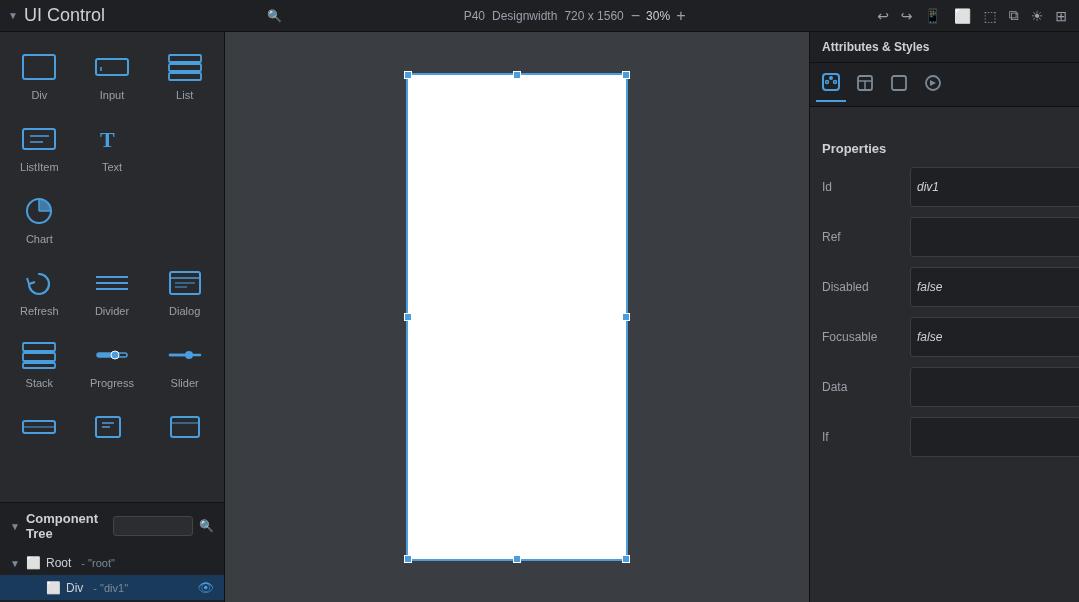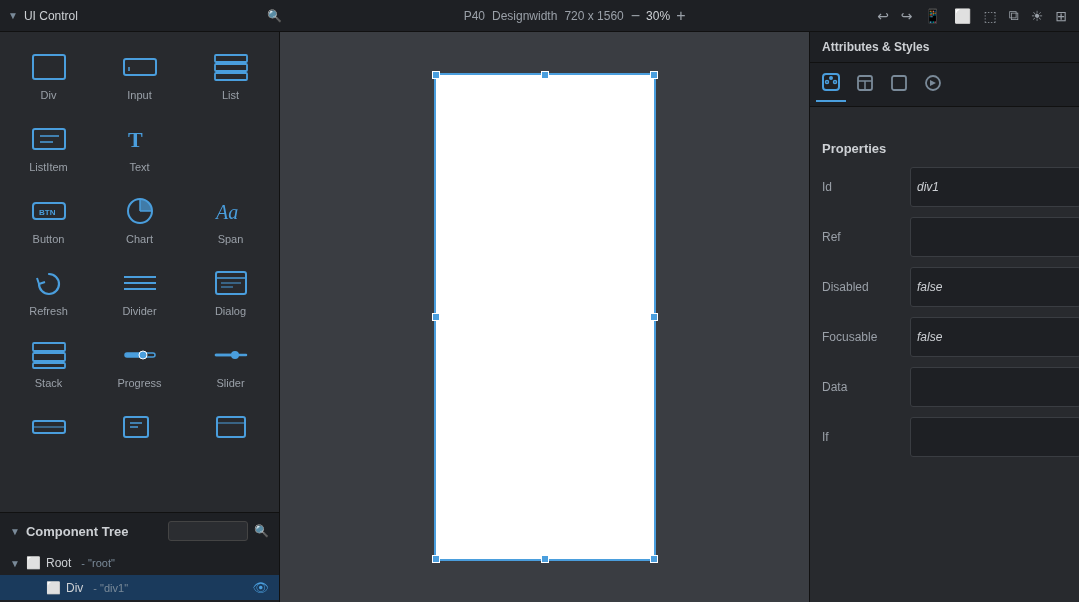--- a/index.html
+++ b/index.html
@@ -30,21 +30,21 @@
       align-items: center;
       gap: 6px;
       min-width: 280px;
     }
     .top-toolbar .title-section .expand-icon {
       color: #7a8a99;
       font-size: 10px;
     }
     .top-toolbar .title-section .title-text {
       color: #cdd0d4;
-      font-size: 12px;
+      font-size: 18px;
       font-weight: 500;
     }
     .top-toolbar .title-section .search-icon-btn {
       margin-left: auto;
       color: #7a8a99;
       cursor: pointer;
       padding: 2px 6px;
     }
     .top-toolbar .device-info {
       flex: 1;
@@ -88,21 +88,21 @@
 
     
     .main-layout {
       display: flex;
       flex: 1;
       overflow: hidden;
     }
 
     
     .left-panel {
-      width: 280px;
+      width: 225px;
       background: #282a2e;
       border-right: 1px solid #111;
       display: flex;
       flex-direction: column;
       flex-shrink: 0;
     }
 
     .components-grid {
       flex: 1;
       overflow-y: auto;
@@ -374,44 +374,27 @@
             </svg>
           </div>
           <span class="component-label">Text</span>
         </div>
       </div>
 
       <div class="grid-row">
         <div class="component-item">
           <div class="component-icon">
             <svg class="icon-svg" viewBox="0 0 36 28" fill="none">
-              <rect x="2" y="6" width="32" height="16" rx="3" stroke="#4a9edd" stroke-width="2" fill="none"></rect>
-              <text x="8" y="18" font-size="8" fill="#4a9edd" font-weight="bold">BTN</text>
-            </svg>
-          </div>
-          <span class="component-label">Button</span>
-        </div>
-        <div class="component-item">
-          <div class="component-icon">
-            <svg class="icon-svg" viewBox="0 0 36 28" fill="none">
               <circle cx="18" cy="14" r="12" stroke="#4a9edd" stroke-width="2" fill="none"></circle>
               <path d="M18 14 L18 2 A12 12 0 0 1 30 14 Z" fill="#4a9edd" opacity="0.7"></path>
               <line x1="18" y1="2" x2="18" y2="14" stroke="#4a9edd" stroke-width="1.5"></line>
               <line x1="18" y1="14" x2="30" y2="14" stroke="#4a9edd" stroke-width="1.5"></line>
             </svg>
           </div>
           <span class="component-label">Chart</span>
-        </div>
-        <div class="component-item">
-          <div class="component-icon">
-            <svg class="icon-svg" viewBox="0 0 36 28" fill="none">
-              <text x="3" y="22" font-size="20" fill="#4a9edd" font-style="italic" font-family="serif">Aa</text>
-            </svg>
-          </div>
-          <span class="component-label">Span</span>
         </div>
       </div>
 
       <div class="grid-row">
         <div class="component-item">
           <div class="component-icon">
             <svg class="icon-svg" viewBox="0 0 36 28" fill="none">
               <path d="M18 5 A10 10 0 1 1 8 15" stroke="#4a9edd" stroke-width="2.2" fill="none" stroke-linecap="round"></path>
               <polyline points="6,9 8,15 14,13" stroke="#4a9edd" stroke-width="2" fill="none" stroke-linejoin="round"></polyline>
             </svg>

